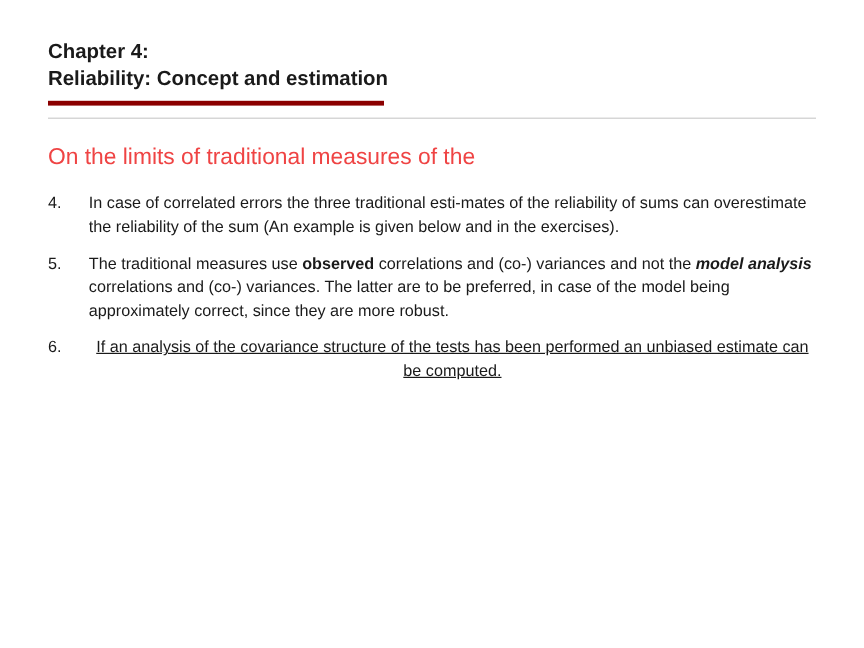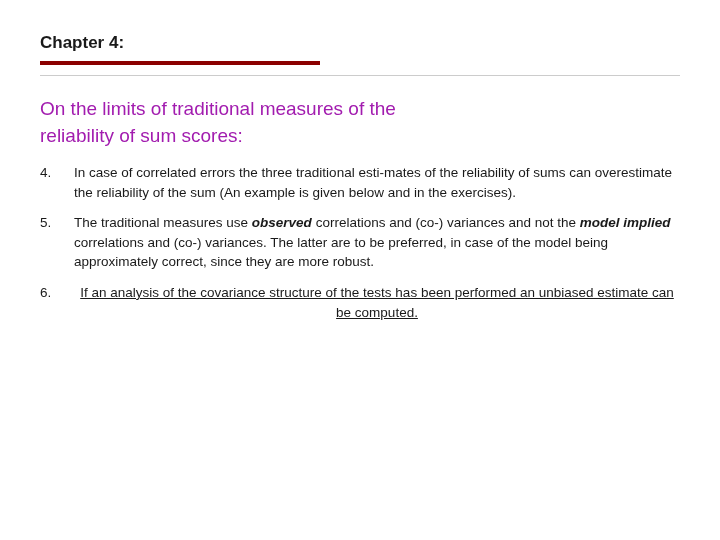--- a/index.html
+++ b/index.html
@@ -44,21 +44,21 @@
     }
 
     .full-divider {
       height: 1px;
       background: #cccccc;
       margin-bottom: 12px;
     }
 
     .section-title {
       font-size: 19px;
-      color: #a21caf;
+      color: #ef4444;
       line-height: 1.4;
       margin-bottom: 14px;
     }
 
     .list {
       list-style: none;
       padding: 0;
       flex: 1;
     }
 
@@ -80,61 +80,60 @@
       padding-top: 0;
     }
 
     .list-text {
       flex: 1;
       margin-left: 12px;
     }
 
     .list-text b {
       font-weight: bold;
-      font-style: italic;
     }
 
     .list-text i {
       font-style: italic;
       font-weight: bold;
     }
 
     .underlined {
       text-decoration: underline;
       text-align: center;
     }
   </style>
 </head>
 <body>
 
 <div class="slide">
   <div class="header">
     <div class="chapter-title">
       <span>Chapter 4:</span><br>
+      <span>Reliability: Concept and estimation</span>
     </div>
     <div class="divider-bar"></div>
     <div class="full-divider"></div>
   </div>
 
   <div class="section-title">
     <span>On the limits of traditional measures of the</span><br>
-    <span>reliability of sum scores:</span>
   </div>
 
   <ol class="list">
     <li class="list-item">
       <span class="list-number">4.</span>
       <span class="list-text">
         In case of correlated errors the three traditional esti-mates of the reliability of sums can overestimate the reliability of the sum (An example is given below and in the exercises).
       </span>
     </li>
     <li class="list-item">
       <span class="list-number">5.</span>
       <span class="list-text">
-        The traditional measures use <b>observed</b> correlations and (co-) variances and not the <i>model implied</i> correlations and (co-) variances. The latter are to be preferred, in case of the model being approximately correct, since they are more robust.
+        The traditional measures use <b>observed</b> correlations and (co-) variances and not the <i>model analysis</i> correlations and (co-) variances. The latter are to be preferred, in case of the model being approximately correct, since they are more robust.
       </span>
     </li>
     <li class="list-item">
       <span class="list-number">6.</span>
       <span class="list-text underlined">
         If an analysis of the covariance structure of the tests has been performed an unbiased estimate can be computed.
       </span>
     </li>
   </ol>
 </div>

